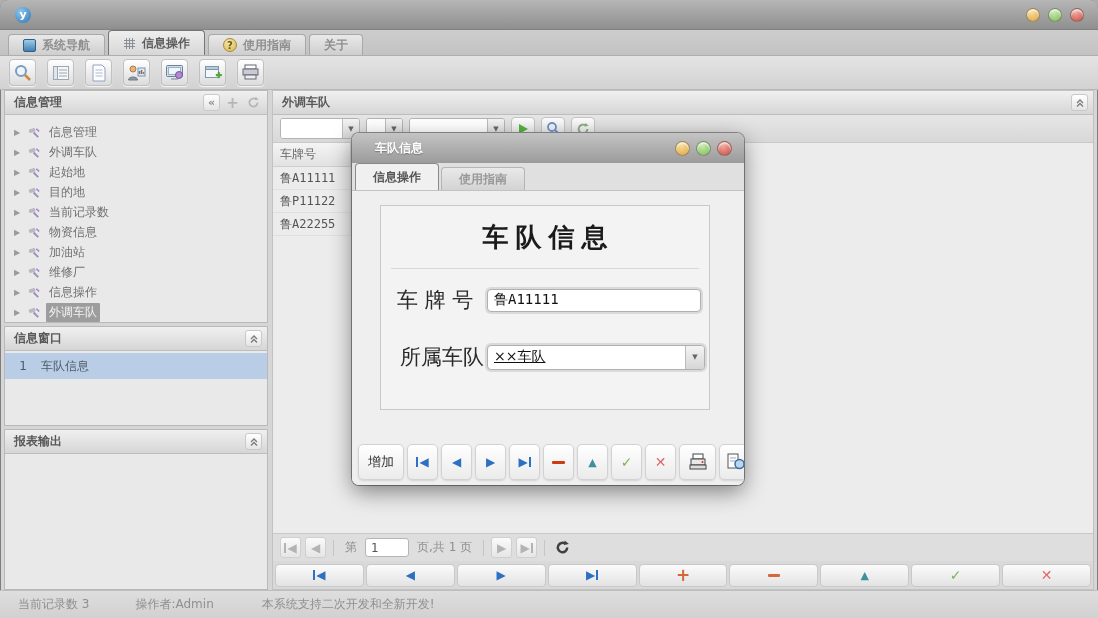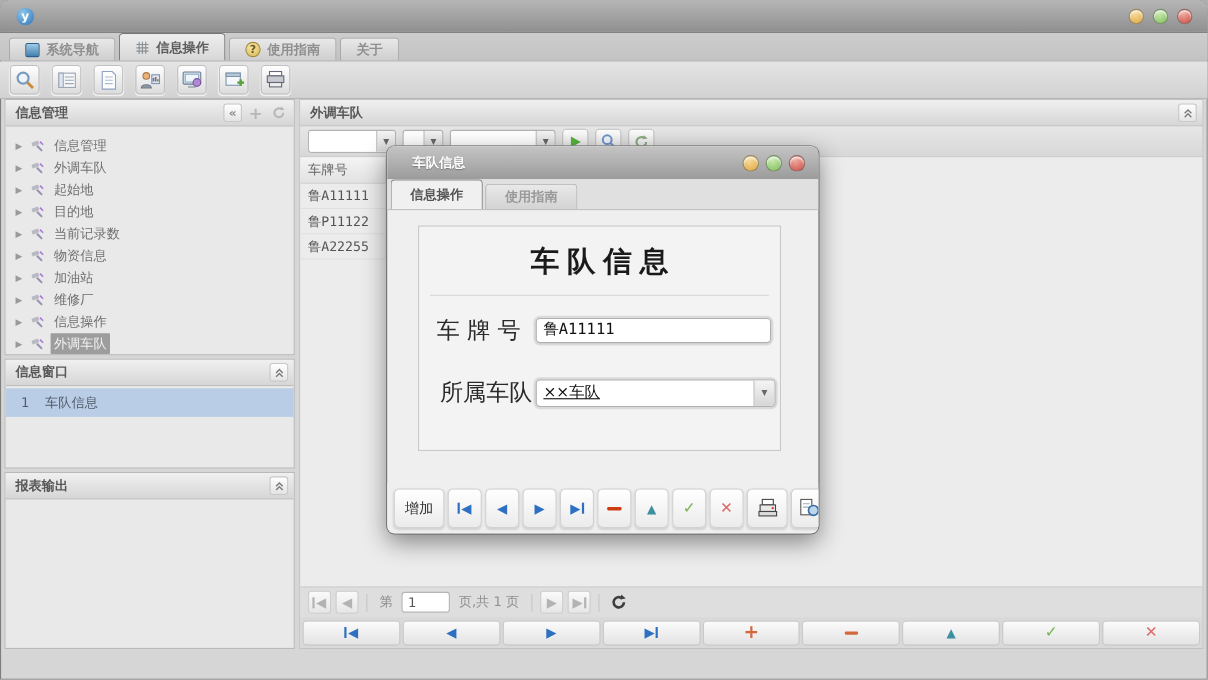--- a/index.html
+++ b/index.html
@@ -620,14 +620,19 @@
         <svg width="20" height="18" viewBox="0 0 20 18">
             <rect x="2" y="1" width="10" height="14" fill="#ffffff" stroke="#555555"></rect>
             <line x1="4" y1="5" x2="10" y2="5" stroke="#99aabb"></line>
             <line x1="4" y1="8" x2="10" y2="8" stroke="#99aabb"></line>
             <circle cx="13.5" cy="11" r="4.5" fill="#bcd6ee" stroke="#3a6ea5" stroke-width="1.5"></circle>
           </svg>
       </div>
     </div>
   </div>
 
+  <div class="statusbar">
+    <span class="s1">当前记录数 3</span>
+    <span class="s2">操作者:Admin</span>
+    <span class="s3">本系统支持二次开发和全新开发!</span>
+  </div>
 
 </div>
 
 </body></html>

